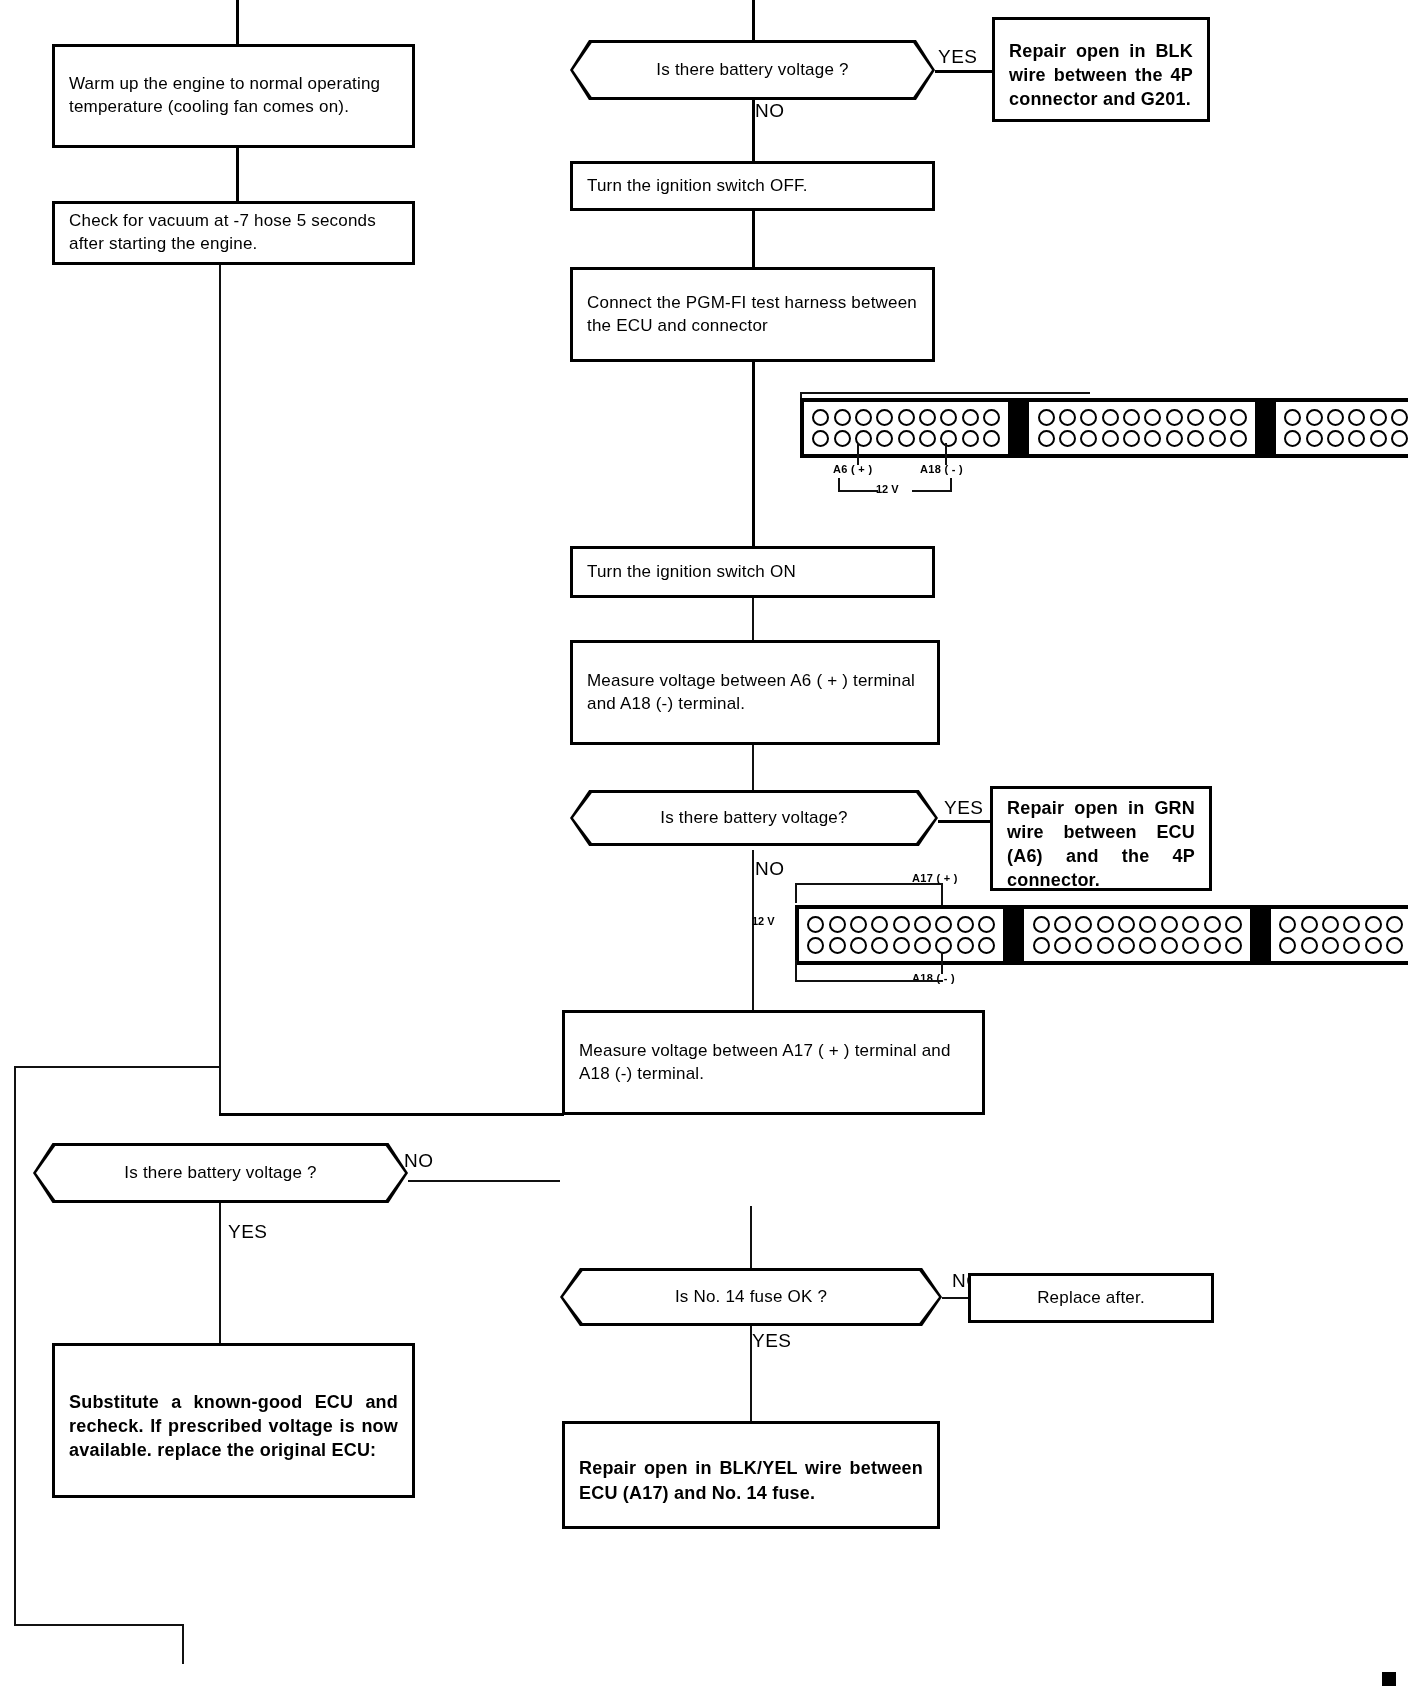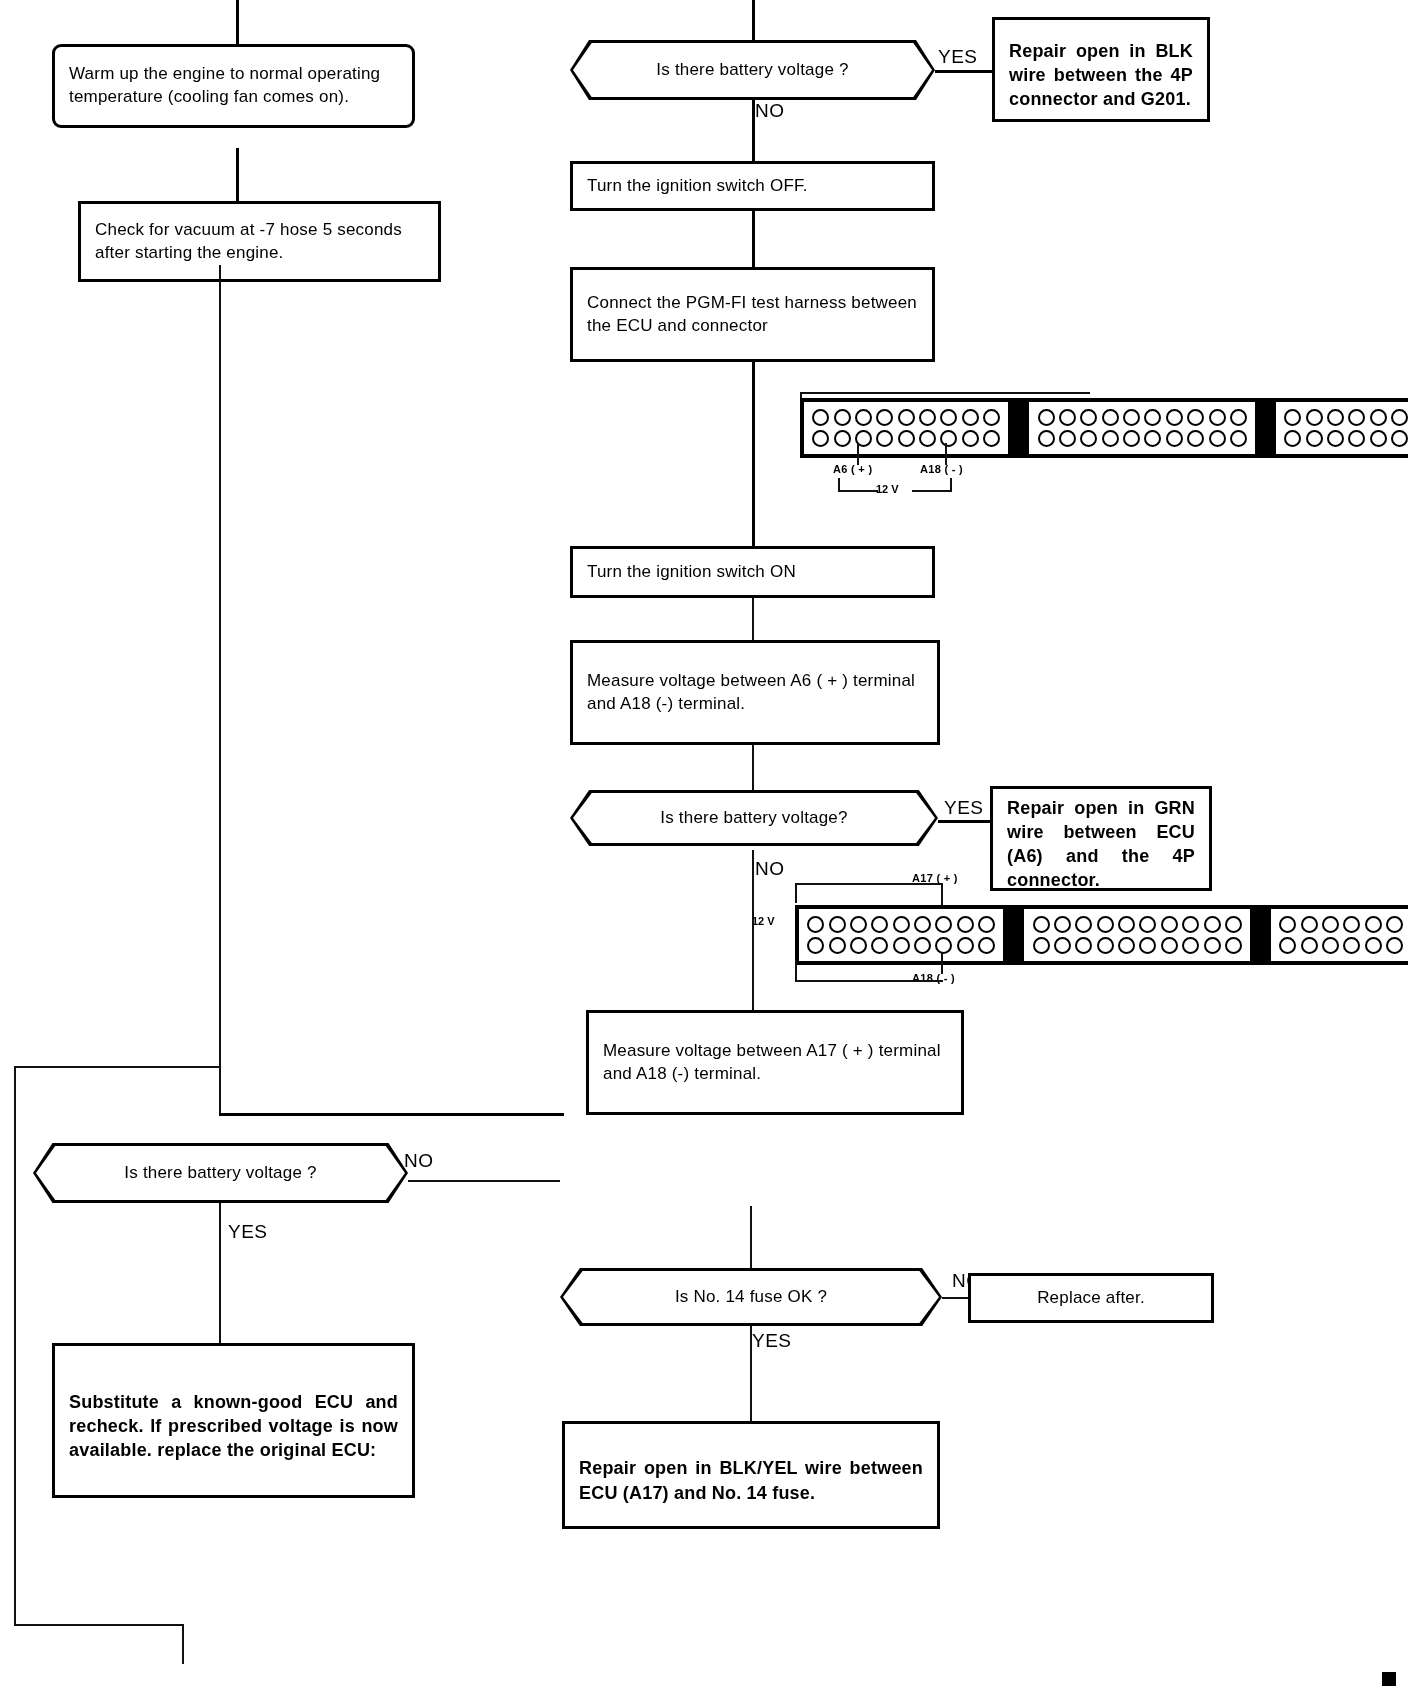--- a/index.html
+++ b/index.html
@@ -54,27 +54,27 @@
 
   .pagemark{position:absolute;background:#000;}
 </style>
 </head>
 <body>
 
 <div class="stage">
 
   <div class="ln vln" style="left:236px;top:0;height:44px;"></div>
 
-  <div class="box t-normal" style="left:52px;top:44px;width:363px;height:84px;border-radius:9px;">
+  <div class="box t-normal" style="left:52px;top:44px;width:363px;height:104px;">
     <div class="txt">Warm up the engine to normal operating temperature (cooling fan comes on).</div>
   </div>
 
   <div class="ln vln" style="left:236px;top:148px;height:53px;"></div>
 
-  <div class="box t-normal" style="left:52px;top:201px;width:363px;height:81px;margin-left:26px;">
+  <div class="box t-normal" style="left:52px;top:201px;width:363px;height:64px;">
     <div class="txt">Check for vacuum at  -7 hose 5 seconds after starting the engine.</div>
   </div>
 
   <div class="ln vln thin" style="left:219px;top:265px;height:850px;"></div>
 
   <div class="ln hln" style="left:219px;top:1113px;width:345px;"></div>
 
   <div class="ln vln thin" style="left:14px;top:1066px;height:560px;"></div>
   <div class="ln hln thin" style="left:14px;top:1066px;width:207px;"></div>
   <div class="ln hln thin" style="left:14px;top:1624px;width:170px;"></div>
@@ -323,21 +323,21 @@
       </div>
     </div>
   </div>
 
   <div class="ln vln thin" style="left:941px;top:952px;height:22px;"></div>
   <div class="plabel" style="left:912px;top:972px;">A18 ( - )</div>
   <div class="ln hln thin" style="left:795px;top:980px;width:148px;"></div>
   <div class="ln vln thin" style="left:795px;top:960px;height:22px;"></div>
   <div class="vlabel" style="left:752px;top:915px;">12 V</div>
 
-  <div class="box t-normal" style="left:586px;top:1010px;width:378px;height:105px;">
+  <div class="box t-normal" style="left:562px;top:1010px;width:423px;height:105px;">
     <div class="txt">Measure voltage between A17 ( + ) terminal and A18 (-) terminal.</div>
   </div>
 
 
   <div class="ln vln thin" style="left:750px;top:1206px;height:62px;"></div>
 
   <div class="hex" style="left:560px;top:1268px;width:382px;height:58px;">
     <div class="inner">
         <span class="htxt">Is No. 14 fuse OK ?</span>
       </div>

